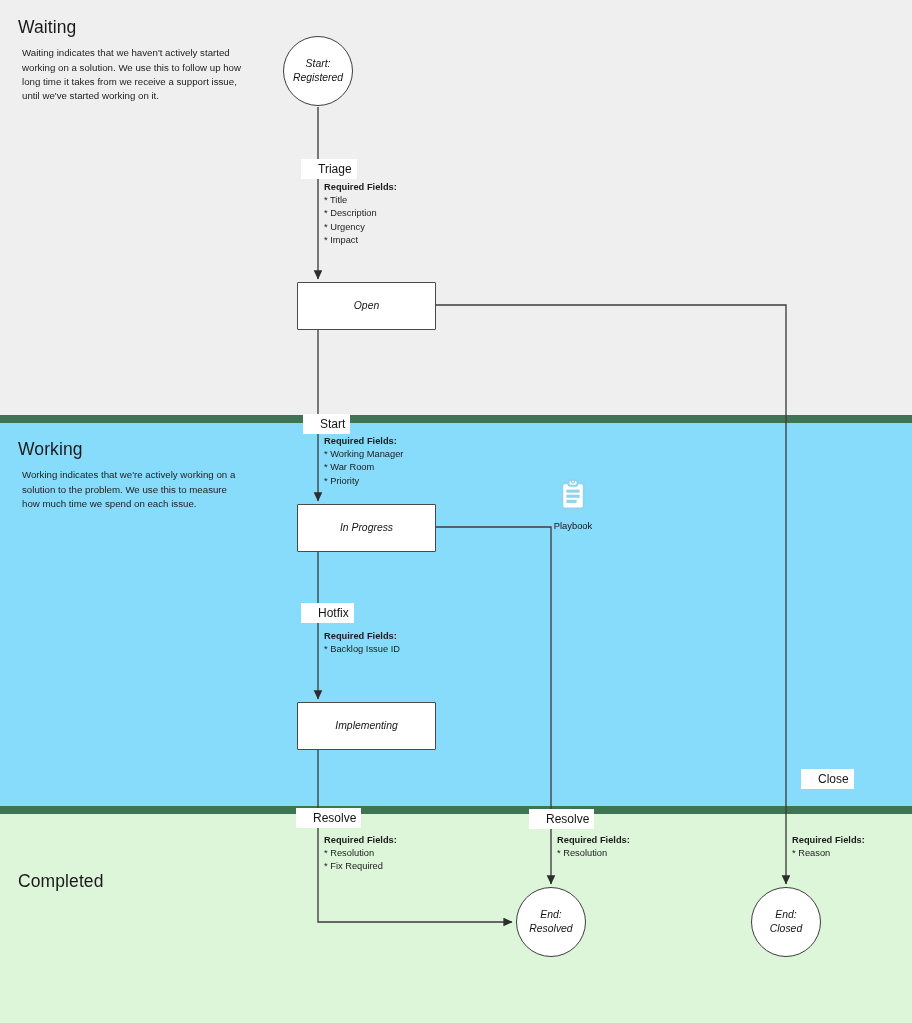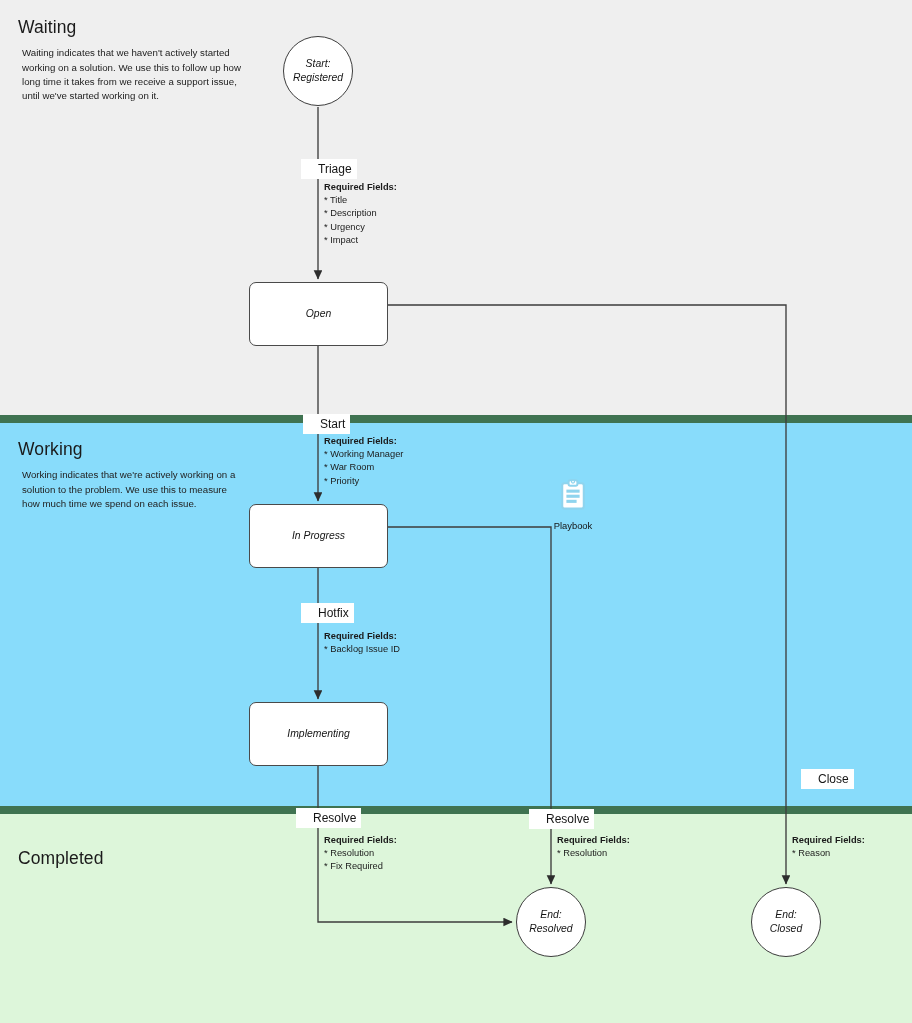--- a/index.html
+++ b/index.html
@@ -49,21 +49,21 @@
   }
   .band-desc {
     font-size: 9.7px;
     color: #222222;
     line-height: 1.48;
     margin: 4px;
     width: 222px;
   }
   .cap-waiting   { top: 18px; }
   .cap-working   { top: 440px; }
-  .cap-completed { top: 849px; }
+  .cap-completed { top: 872px; }
 
   
   #wires {
     position: absolute;
     left: 0; top: 0;
     width: 912px; height: 1023px;
     z-index: 2;
     pointer-events: none;
   }
 
@@ -78,22 +78,23 @@
     align-items: center;
     justify-content: center;
     text-align: center;
     font-size: 10.4px;
     color: #141414;
     line-height: 1.3;
     font-style: italic;
   }
   .node.rect {
     width: 139px;
-    height: 64px;
-    border-radius: 7px;
+    height: 48px;
+    border-radius: 1px;
+    margin-left: 48px;
   }
   .node.circle {
     width: 70px;
     height: 70px;
     border-radius: 50%;
     border-width: 1.3px;
     border-color: #3d3d3d;
   }
 
   

